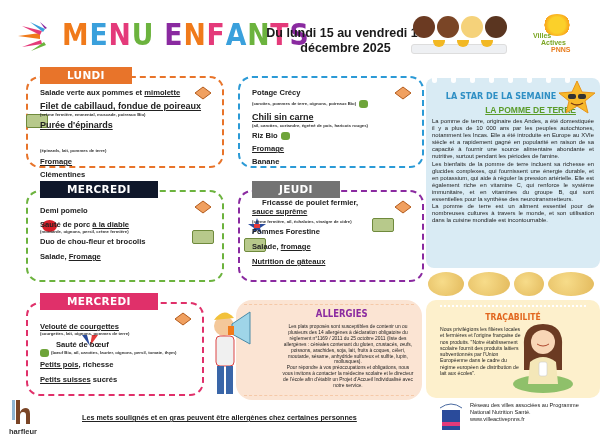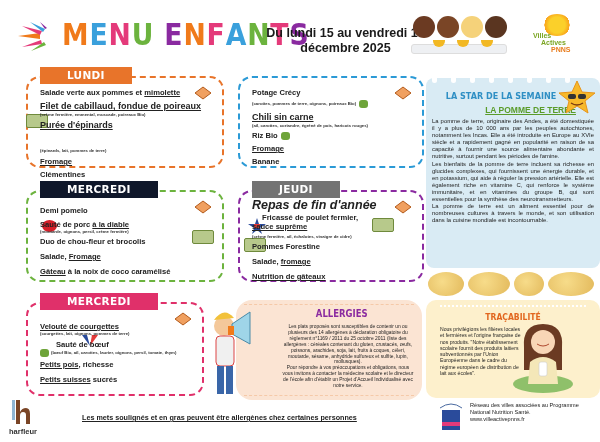--- a/index.html
+++ b/index.html
@@ -141,37 +141,35 @@
         <polygon points="9,1 17,7 9,13 1,7" fill="#f0a060" stroke="#b35a1a" stroke-width="1"></polygon>
       </svg>
     <div class="label-rouge" style="left:14px;top:28px"></div>
     <div class="badge" style="left:164px;top:38px"></div>
     <div class="menu" style="top:14px">
       <div class="l" style="margin-bottom:5px"><span>Demi pomelo</span></div>
       <div class="l" style="margin-bottom:3px"><span>Sauté de porc </span><span class="u">à la diable</span></div>
       <div class="sub">(moutarde, oignons, persil, crème fermière)</div>
       <div class="l" style="margin-bottom:6px"><span>Duo de chou-fleur et brocolis</span></div>
       <div class="l" style="margin-bottom:6px"><span>Salade, </span><span class="u">Fromage</span></div>
-      <div class="l"><span class="u">Gâteau</span><span> à la noix de coco caramélisé</span></div>
     </div>
   </div>
 
   <div class="card" style="left:238px;top:190px;width:186px;height:92px;border-color:#8a2aa0">
     <div class="tab" style="background:#737373">JEUDI</div>
     <svg class="meat" viewBox="0 0 18 14">
         <polygon points="9,1 17,7 9,13 1,7" fill="#f0a060" stroke="#b35a1a" stroke-width="1"></polygon>
       </svg>
     <svg class="vf" style="left:8px;top:26px;width:18px;height:16px" viewBox="0 0 18 16">
         <polygon points="9,0 11,6 18,6 12,10 14,16 9,12 4,16 6,10 0,6 7,6" fill="#2a4b9b"></polygon>
         <rect x="6" y="6" width="6" height="4" fill="#e43a3a"></rect>
       </svg>
     <div class="badge" style="left:132px;top:26px"></div>
     <div class="badge" style="left:4px;top:46px"></div>
     <div class="menu" style="top:6px">
-      <div style="font-size:12.5px;line-height:14px;font-style:italic;font-weight:bold;margin-bottom:1px">Repas de fin d'année</div>
       <div class="l" style="margin-bottom:0;padding-left:10px"><span>Fricassé de poulet fermier,</span></div>
       <div class="l" style="margin-bottom:6px"><span class="u">sauce suprême</span></div>
       <div class="sub">(crème fermière, ail, échalotes, vinaigre de cidre)</div>
       <div class="l" style="margin-bottom:6px"><span>Pommes Forestine</span></div>
       <div class="l" style="margin-bottom:6px"><span>Salade, </span><span class="u">fromage</span></div>
       <div class="l"><span class="u">Nutrition de gâteaux</span></div>
     </div>
   </div>
 
   <div class="card" style="left:26px;top:302px;width:178px;height:94px;border-color:#e0306a">

